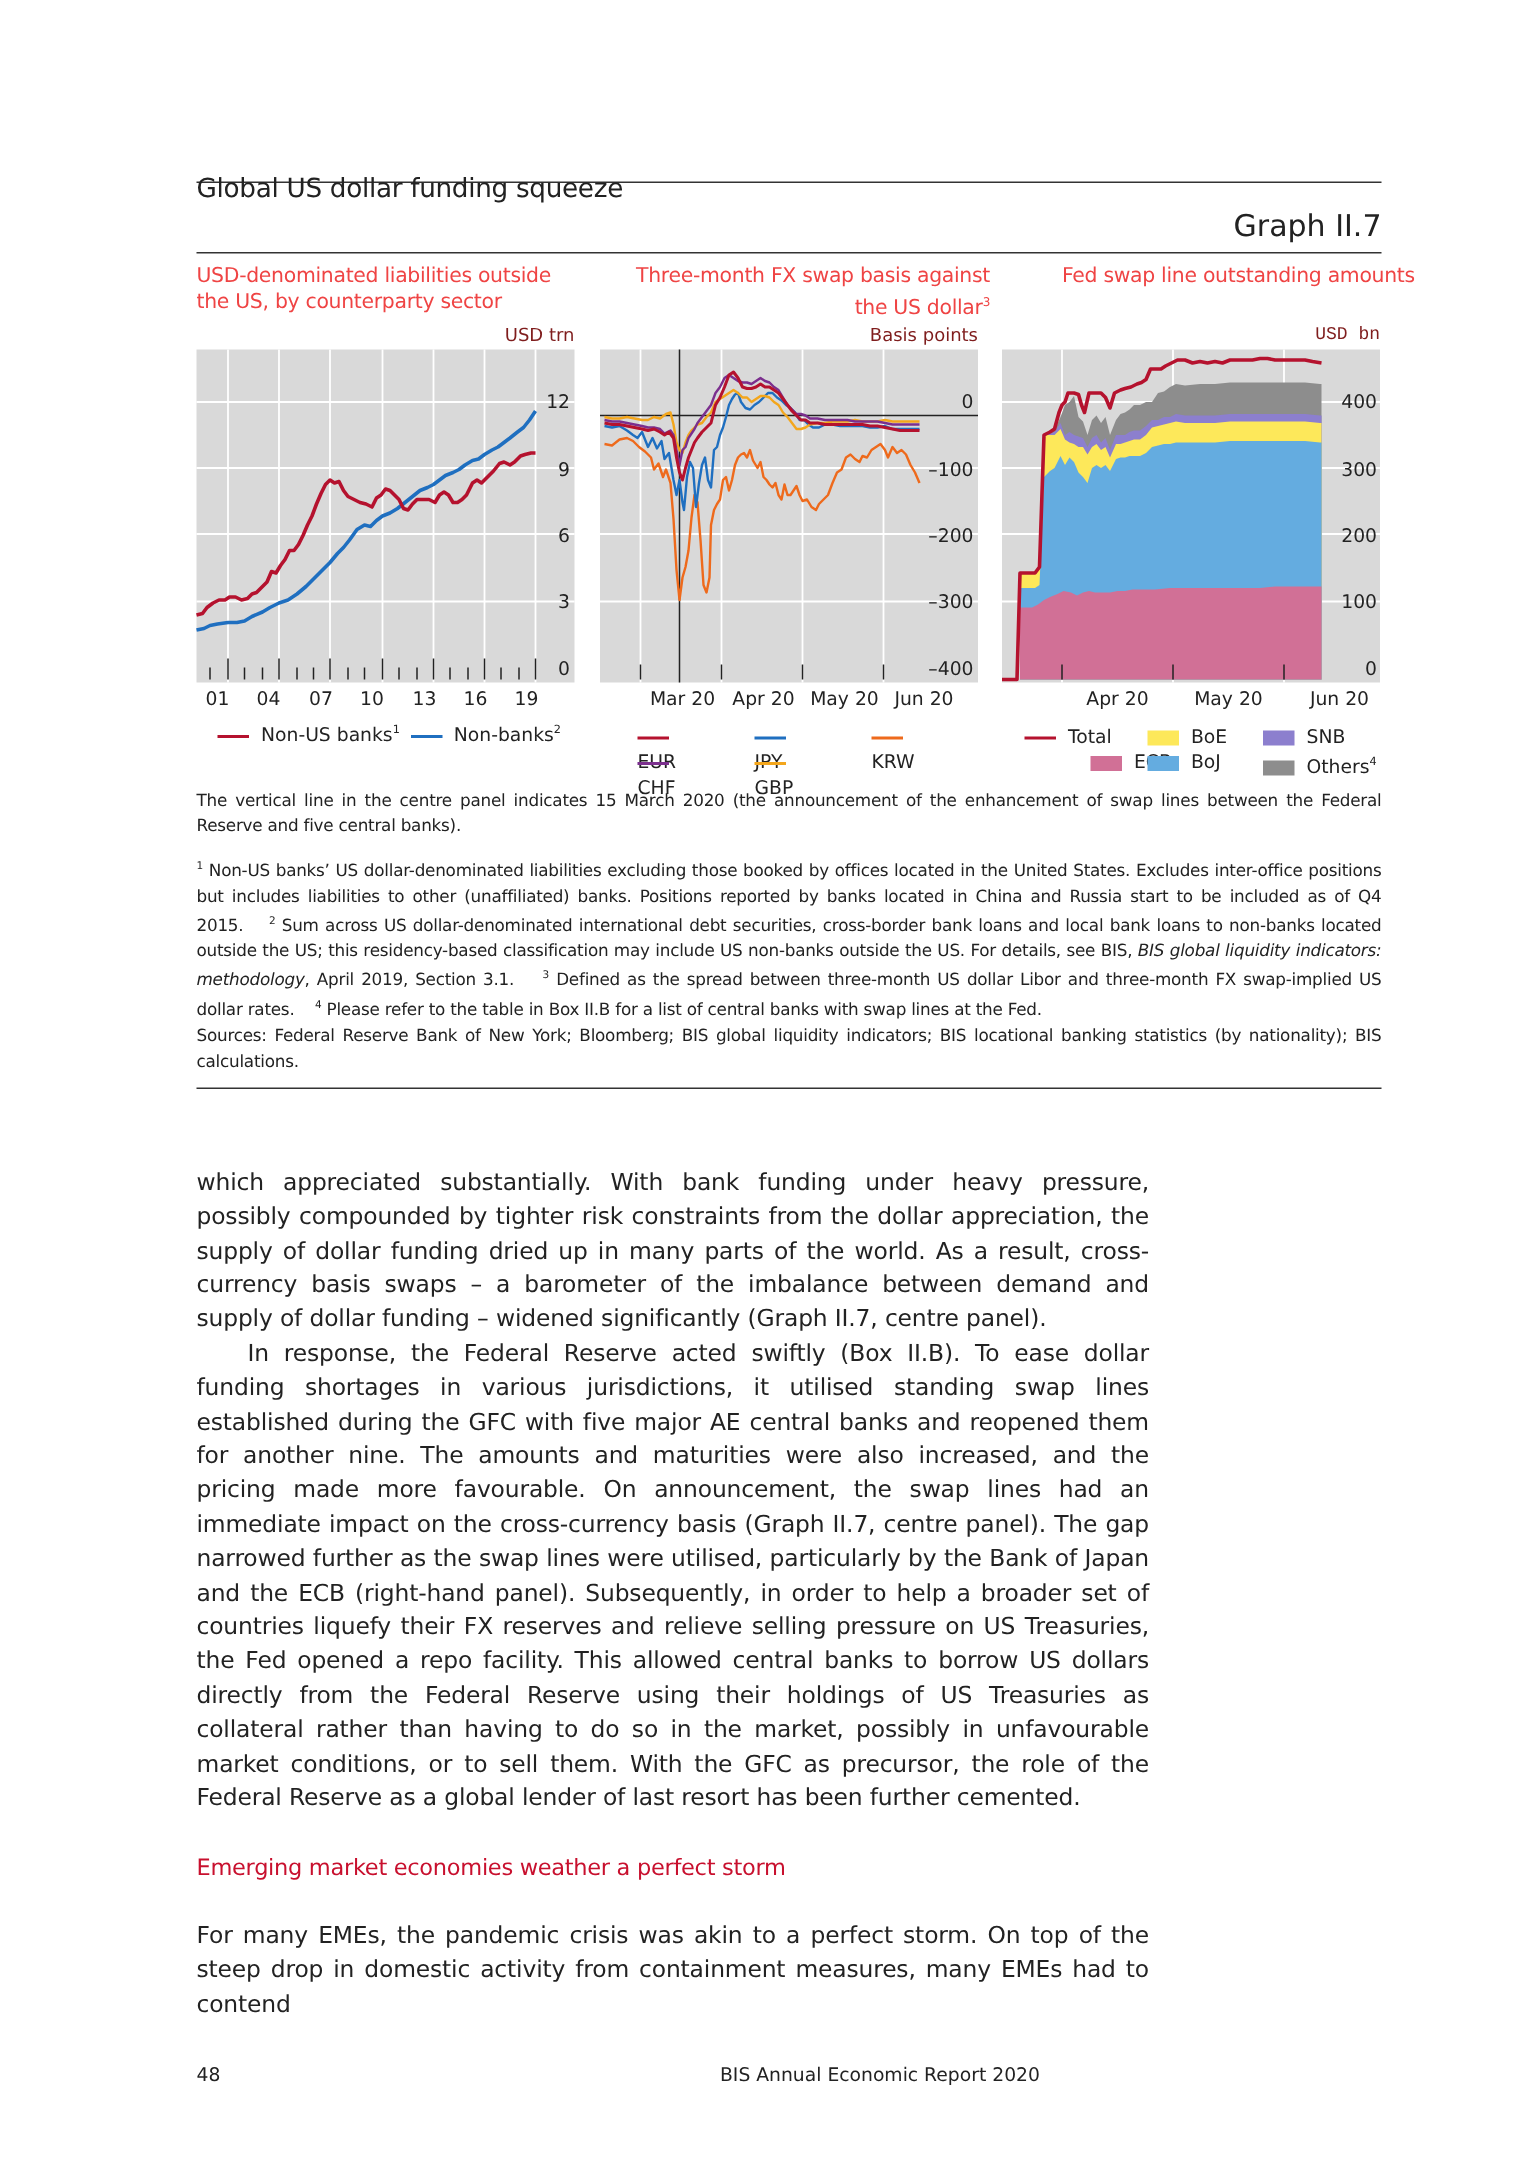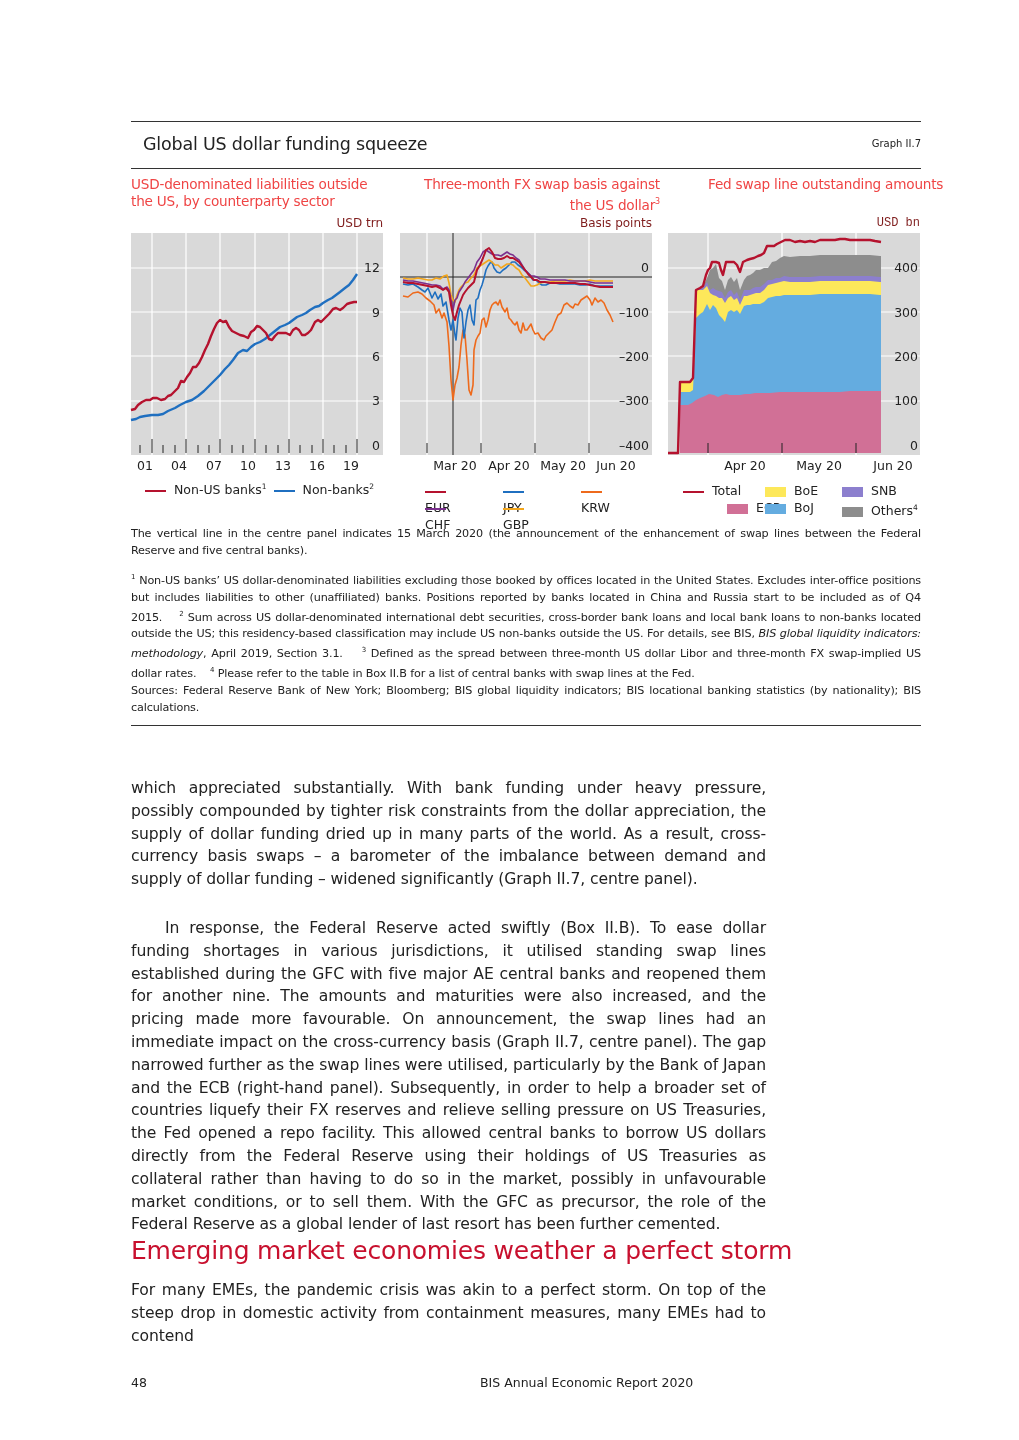--- a/index.html
+++ b/index.html
@@ -1,32 +1,32 @@
 <!DOCTYPE html>
 <html><head>
 <meta charset="utf-8">
 <style>
   html, body { margin: 0; padding: 0; background: #ffffff; }
   body { width: 1019px; height: 1440px; position: relative; font-family: "DejaVu Sans", sans-serif; color: #222; overflow: hidden; }
   .abs { position: absolute; }
   .rule { position: absolute; left: 131px; width: 790px; height: 1px; background: #333; }
-  .graph-title { left: 131px; top: 134px; font-size: 17.5px; color: #222; letter-spacing: -0.2px; margin-left: 12px; }
-  .graph-num { right: 98px; top: 138px; font-size: 10px; color: #222; }
+  .graph-title { left: 131px; top: 116px; font-size: 17.5px; color: #222; letter-spacing: -0.2px; }
+  .graph-num { right: 98px; top: 138px; font-size: 20px; color: #222; }
   .panel-title { font-size: 13.6px; line-height: 17px; color: #ef4444; letter-spacing: -0.2px; }
   .panel-title sup { font-size: 8px; }
   .unit { font-size: 12px; color: #7f1d1d; text-align: right; }
   .legend { font-size: 12.5px; color: #222; }
   .legend sup { font-size: 7.5px; }
   .leg-line { display: inline-block; width: 21px; height: 2px; vertical-align: middle; margin-right: 8px; }
   .leg-box { display: inline-block; width: 21px; height: 10px; vertical-align: middle; margin-right: 8px; }
   .note { left: 131px; width: 790px; font-size: 11.2px; line-height: 17px; color: #222; text-align: justify; letter-spacing: -0.15px; }
   .note sup { font-size: 7px; }
   .body-text { left: 131px; width: 635px; font-size: 15.6px; line-height: 22.8px; color: #222; text-align: justify; letter-spacing: -0.1px; }
-  .indent { text-indent: 34px; margin-top: 26px; }
-  .section-head { left: 131px; top: 1236px; font-size: 25px; color: #c8102e; letter-spacing: -0.2px; }
+  .indent { text-indent: 34px; }
+  .section-head { left: 131px; top: 1236px; font-size: 15px; color: #c8102e; letter-spacing: -0.2px; }
   .footer { font-size: 12.5px; color: #222; top: 1375px; }
   svg text { font-family: "DejaVu Sans", sans-serif; }
 </style>
 </head>
 <body>
 
 <div class="rule" style="top:121px;"></div>
 <div class="abs graph-title">Global US dollar funding squeeze</div>
 <div class="abs graph-num">Graph II.7</div>
 <div class="rule" style="top:168px;"></div>

